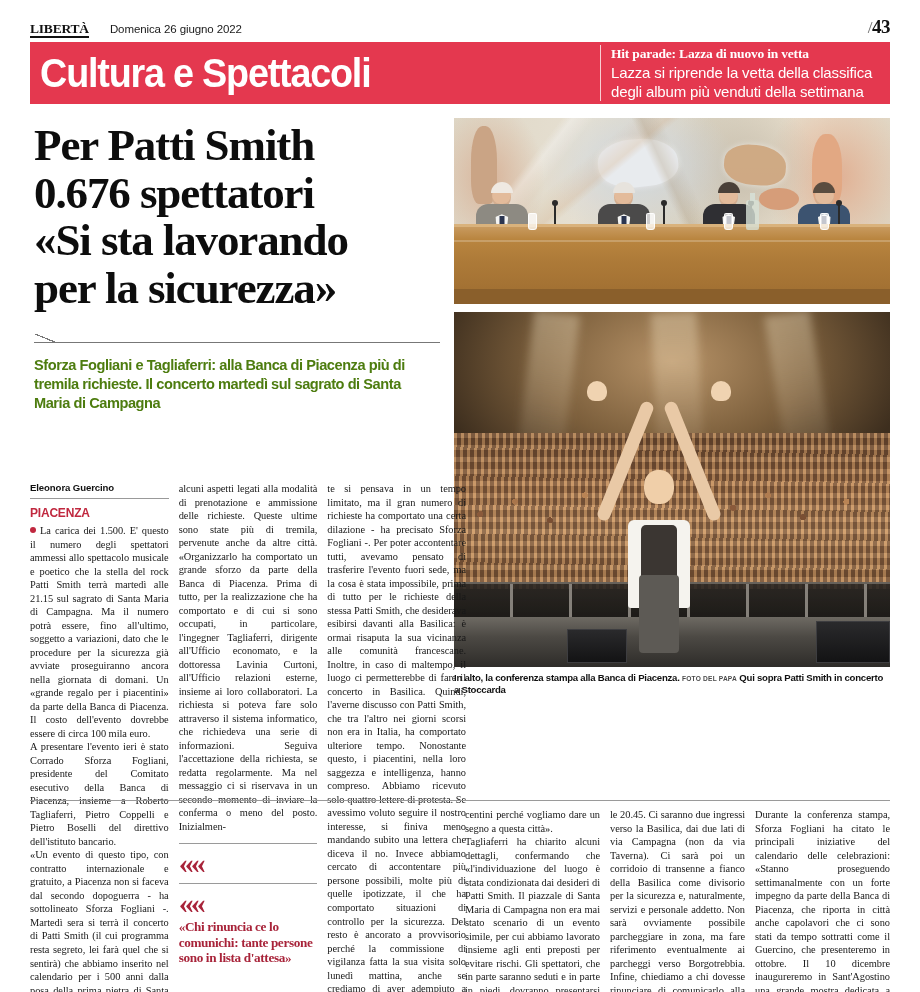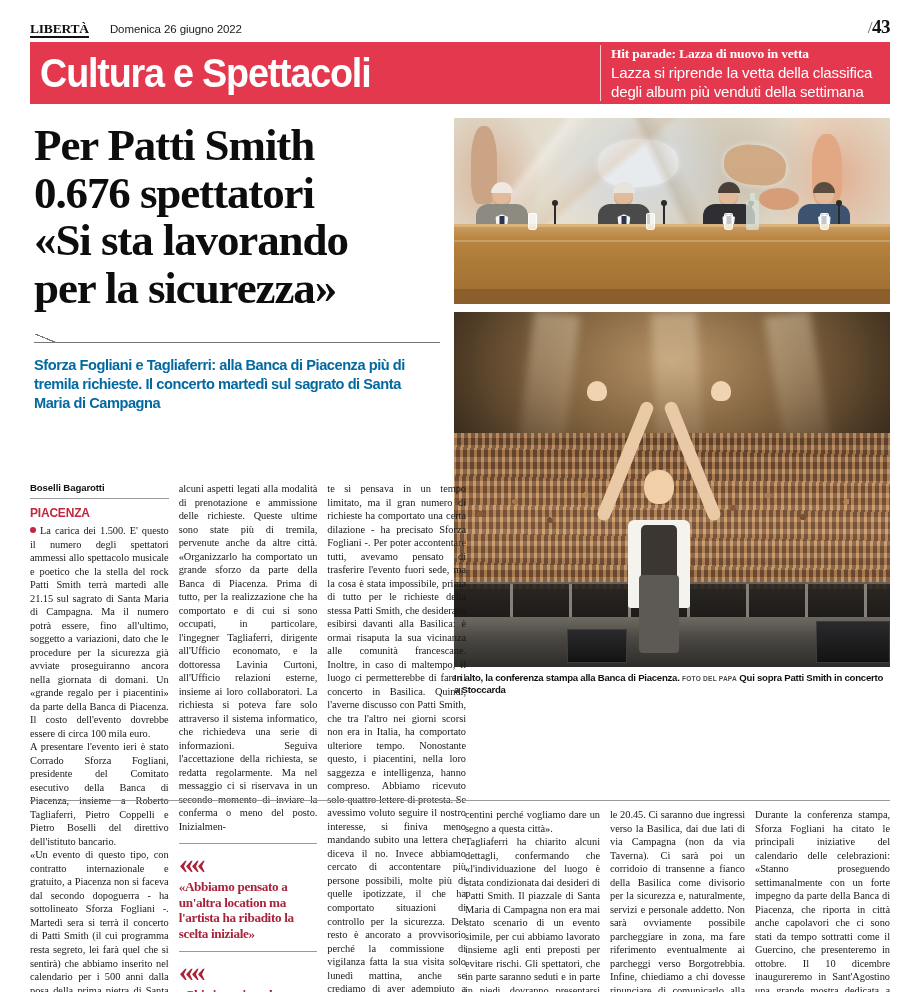--- a/index.html
+++ b/index.html
@@ -107,21 +107,21 @@
     border-left: 0;
     background: linear-gradient(to top right, transparent 49%, #777 49%, #777 56%, transparent 56%);
   }
   .standfirst {
     font-family: "Liberation Sans", sans-serif;
     font-weight: 700;
     font-size: 14.6px;
     line-height: 1.32;
     letter-spacing: -0.45px;
     margin: 9px 4px 0 4px;
-    color: #0369a1;
+    color: #4d7c0f;
   }
 
   .photo {
     width: 100%;
     position: relative;
     overflow: hidden;
     background: #cbbfa8;
   }
   .photo-top { height: 186px; }
   .photo-bottom { height: 355px; margin-top: 8px; }
@@ -500,32 +500,31 @@
         <span class="credit">FOTO DEL PAPA</span>
         <span>Qui sopra Patti Smith in concerto a Stoccarda</span>
       </div>
 
     </div>
   </div>
 
   <div class="cols-top">
 
     <div class="col">
-      <div class="byline">Boselli Bagarotti</div>
+      <div class="byline">Eleonora Guercino</div>
       <div class="dateline">PIACENZA</div>
       <p class="body"><span class="bullet"></span><span>La carica dei 1.500. E' questo il numero degli spettatori ammessi allo spettacolo musicale e poetico che la stella del rock Patti Smith terrà martedì alle 21.15 sul sagrato di Santa Maria di Campagna. Ma il numero potrà essere, fino all'ultimo, soggetto a variazioni, dato che le procedure per la sicurezza già avviate proseguiranno ancora nella giornata di domani. Un «grande regalo per i piacentini» da parte della Banca di Piacenza. Il costo dell'evento dovrebbe essere di circa 100 mila euro.</span></p>
       <p class="body">A presentare l'evento ieri è stato Corrado Sforza Fogliani, presidente del Comitato esecutivo della Banca di Piacenza, insieme a Roberto Tagliaferri, Pietro Coppelli e Pietro Boselli del direttivo dell'istituto bancario.</p>
       <p class="body">«Un evento di questo tipo, con contratto internazionale e gratuito, a Piacenza non si faceva dal secondo dopoguerra - ha sottolineato Sforza Fogliani -. Martedì sera si terrà il concerto di Patti Smith (il cui programma resta segreto, lei farà quel che si sentirà) che abbiamo inserito nel calendario per i 500 anni dalla posa della prima pietra di Santa Maria di Campagna, per la quale abbiamo ottenuto un francobollo di Stato esteso, per nostra volontà, anche al nono centenario del Duomo». A proposito del concerto di Patti Smith, Sforza Fogliani ha chiarito</p>
     </div>
 
     <div class="col">
       <p class="body">alcuni aspetti legati alla modalità di prenotazione e ammissione delle richieste. Queste ultime sono state più di tremila, pervenute anche da altre città. «Organizzarlo ha comportato un grande sforzo da parte della Banca di Piacenza. Prima di tutto, per la realizzazione che ha comportato e di cui si sono occupati, in particolare, l'ingegner Tagliaferri, dirigente all'Ufficio economato, e la dottoressa Lavinia Curtoni, all'Ufficio relazioni esterne, insieme ai loro collaboratori. La richiesta si poteva fare solo attraverso il sistema informatico, che richiedeva una serie di informazioni. Seguiva l'accettazione della richiesta, se redatta regolarmente. Ma nel messaggio ci si riservava in un secondo momento di inviare la conferma o meno del posto. Inizialmen-</p>
       <div class="pullquote">
         <span class="pq-mark">««</span>
-        <div class="pq-text">«Abbiamo pensato a un'altra location ma l'artista ha ribadito la scelta iniziale»</div>
       </div>
       <div class="pullquote">
         <span class="pq-mark">««</span>
         <div class="pq-text">«Chi rinuncia ce lo comunichi: tante persone sono in lista d'attesa»</div>
       </div>
     </div>
 
     <div class="col">
       <p class="body">te si pensava in un tempo limitato, ma il gran numero di richieste ha comportato una certa dilazione - ha precisato Sforza Fogliani -. Per poter accontentare tutti, avevamo pensato di trasferire l'evento fuori sede, ma la cosa è stata impossibile, prima di tutto per le richieste della stessa Patti Smith, che desiderava esibirsi davanti alla Basilica: è ormai risaputa la sua vicinanza alle comunità francescane. Inoltre, in caso di maltempo, il luogo ci permetterebbe di fare il concerto in Basilica. Quindi, l'averne discusso con Patti Smith, che tra l'altro nei giorni scorsi non era in Italia, ha comportato ulteriore tempo. Nonostante questo, i piacentini, nella loro saggezza e intelligenza, hanno compreso. Abbiamo ricevuto solo quattro lettere di protesta. Se avessimo voluto seguire il nostro interesse, si finiva meno mandando subito una lettera che diceva il no. Invece abbiamo cercato di accontentare più persone possibili, molte più di quelle ipotizzate, il che ha comportato situazioni di controllo per la sicurezza. Del resto è ancorato a provvisorio perché la commissione di vigilanza fatta la sua visita solo lunedì mattina, anche se crediamo di aver adempiuto a tutte le normative».</p>
 

